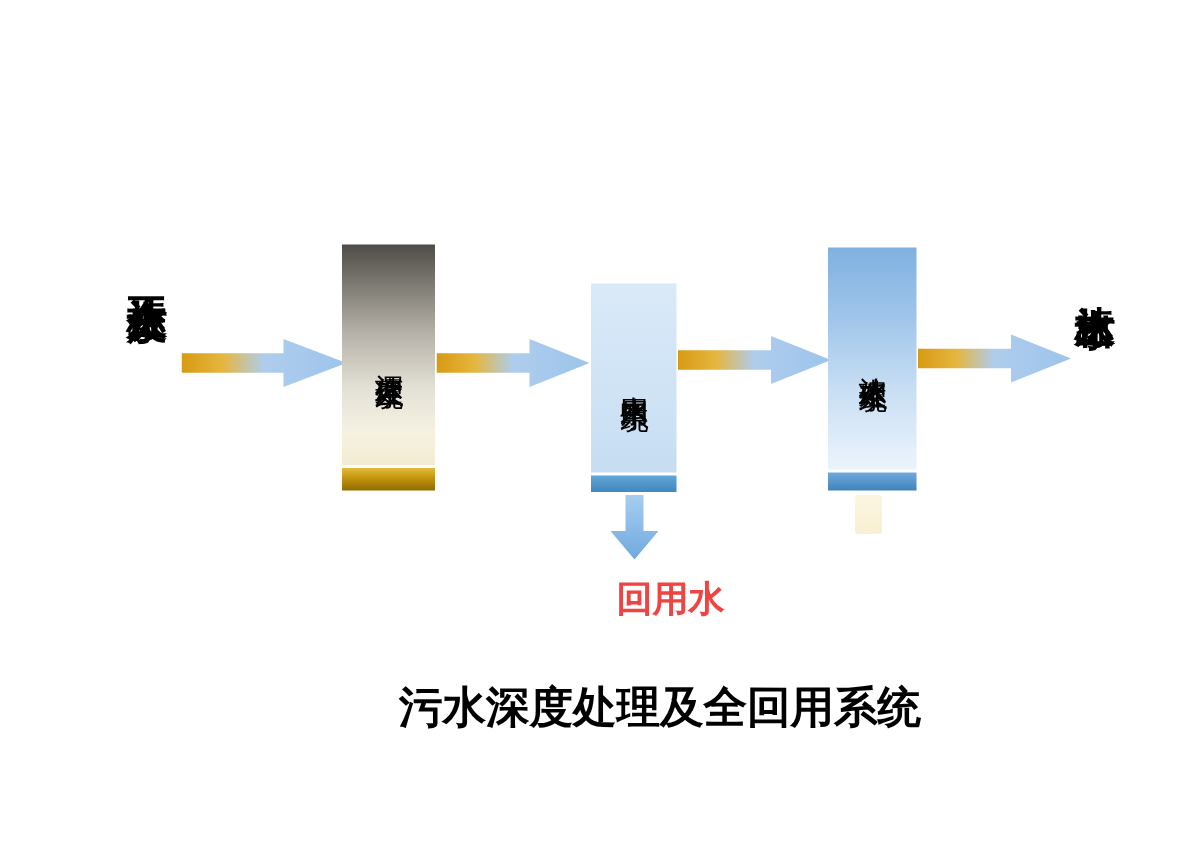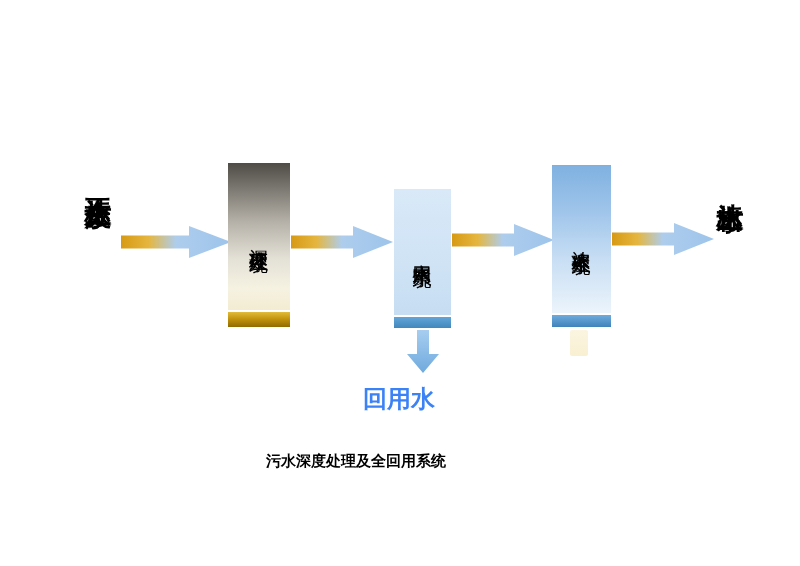--- a/index.html
+++ b/index.html
@@ -73,30 +73,30 @@
   .arrow3 { left: 452px; top: 223px; }
   .arrow4 { left: 612px; top: 222px; }
 
   .left-label  { left: 84px;  top: 176px; }
   .right-label { left: 716px; top: 182px; }
 
   .down-arrow { left: 407px; top: 330px; }
 
   .reuse-label {
     left: 363px; top: 383px; width: 120px;
-    text-align: left;
+    text-align: right;
     font-size: 24px;
     font-weight: bold;
-    color: #3b82f6;
+    color: #ef4444;
     white-space: nowrap;
   }
 
   .caption {
     left: 266px; top: 452px;
-    font-size: 15px;
+    font-size: 29px;
     font-weight: bold;
     color: #000000;
     white-space: nowrap;
     font-family: Liberation Serif, serif;
   }
 
   .faint-artifact {
     left: 570px; top: 330px; width: 18px; height: 26px;
     background: linear-gradient(180deg, #f3e2a8 0%, #eed37e 100%);
     opacity: 0.35;

